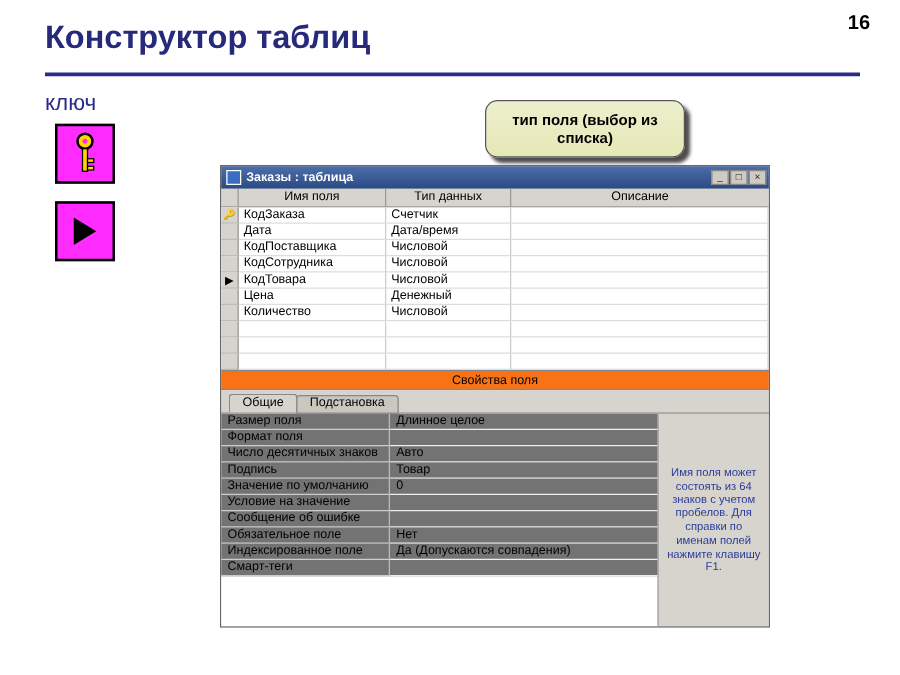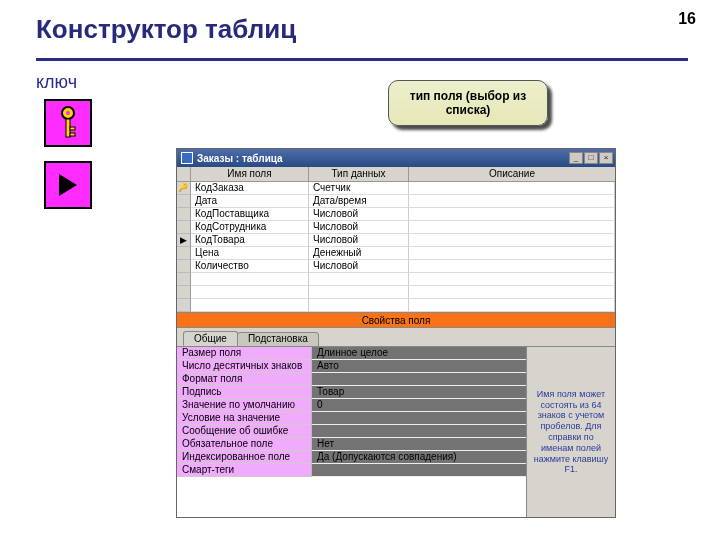--- a/index.html
+++ b/index.html
@@ -11,21 +11,21 @@
   .left-col { position: absolute; left: 18px; top: 72px; width: 140px; }
   .label-key { font-size: 18px; color: #2a2c88; margin-bottom: 6px; margin-left: 18px; }
   .icon-box { width: 48px; height: 48px; background: #ff2cff; border: 2px solid #000; margin: 6px 0 14px 26px; display: flex; align-items: center; justify-content: center; }
   .icon-box svg { display: block; }
   .label-cur { font-size: 18px; color: #2a2c88; margin-left: 2px; }
 
   .callout { position: absolute; background: linear-gradient(#ecefcc,#e6e8b7); border: 1px solid #555; border-radius: 10px; padding: 8px 14px; font-size: 12px; font-weight: bold; text-align: center; color: #000; box-shadow: 4px 4px 3px rgba(0,0,0,.7); }
   .callout1 { top: 80px; left: 388px; width: 160px; }
   .callout2 { top: 228px; left: 400px; width: 164px; }
 
-  .app-window { position: absolute; top: 148px; left: 176px; width: 440px; height: 370px; border: 1px solid #666; background: #d7d4cd; font-family: Tahoma, Arial, sans-serif; font-size: 10px; }
+  .app-window { position: absolute; top: 132px; left: 176px; width: 440px; height: 370px; border: 1px solid #666; background: #d7d4cd; font-family: Tahoma, Arial, sans-serif; font-size: 10px; }
   .title-bar { height: 18px; background: linear-gradient(#4d6ea8,#2a4a84); display: flex; align-items: center; padding: 0 2px 0 4px; color: #fff; }
   .title-bar .title-text { flex: 1; font-weight: bold; font-size: 10px; }
   .win-btns { display: flex; gap: 1px; }
   .win-btn { width: 14px; height: 12px; background: #cfcbc2; border: 1px solid #888; display: flex; align-items: center; justify-content: center; color: #222; font-size: 8px; font-family: Arial; line-height: 1; }
 
   .grid-head { display: flex; height: 15px; background: #d7d4cd; border-bottom: 1px solid #999; }
   .col-ind { width: 14px; border-right: 1px solid #999; }
   .col-name { width: 118px; border-right: 1px solid #999; text-align: center; line-height: 14px; }
   .col-type { width: 100px; border-right: 1px solid #999; text-align: center; line-height: 14px; }
   .col-desc { flex: 1; text-align: center; line-height: 14px; }
@@ -46,21 +46,21 @@
   .tabs { display:flex; padding: 3px 0 0 6px; gap: 0; background: #d7d4cd; height: 18px; }
   .tab { padding: 1px 10px; font-size: 10px; background: #d7d4cd; border: 1px solid #888; border-bottom: 1px solid #d7d4cd; margin-right: -1px; position: relative; border-radius: 3px 3px 0 0; }
   .tab.inactive { background: #cac7bf; border-bottom: 1px solid #888; top: 1px; padding: 0 10px;}
 
   .props-body { display: flex; height: calc(100% - 18px - 15px - 13px*10 - 16px - 18px); border-top: 1px solid #888; }
   .props-left { width: 350px; background: #fff; border-right: 1px solid #888; }
   .props-right { flex: 1; background: #d7d4cd; display: flex; align-items: center; justify-content: center; padding: 6px; }
   .hint-text { font-size: 9px; color: #2a3b9a; text-align: center; line-height: 1.2; }
 
   .prop-row { display: flex; height: 13px; }
-  .prop-label { width: 135px; background: #f0abfc; border-right: 1px solid #bbb; border-bottom: 1px solid #ccc; padding: 0 5px; line-height: 12px; }
+  .prop-label { width: 135px; background: #737373; border-right: 1px solid #bbb; border-bottom: 1px solid #ccc; padding: 0 5px; line-height: 12px; }
   .prop-value { flex: 1; background: #737373; border-bottom: 1px solid #eee; padding: 0 5px; line-height: 12px; }
 </style>
 </head>
 <body>
 
 <div class="slide-title">Конструктор таблиц</div>
 <div class="slide-number">16</div>
 <div class="title-underline"></div>
 
 <div class="left-col">
@@ -176,26 +176,26 @@
     <div class="tab inactive">Подстановка</div>
   </div>
 
   <div class="props-body">
     <div class="props-left" id="props-left">
         <div class="prop-row">
           <div class="prop-label">Размер поля</div>
           <div class="prop-value">Длинное целое</div>
         </div>
         <div class="prop-row">
+          <div class="prop-label">Формат поля</div>
+          <div class="prop-value"></div>
+        </div>
+        <div class="prop-row">
           <div class="prop-label">Число десятичных знаков</div>
           <div class="prop-value">Авто</div>
-        </div>
-        <div class="prop-row">
-          <div class="prop-label">Формат поля</div>
-          <div class="prop-value"></div>
         </div>
         <div class="prop-row">
           <div class="prop-label">Подпись</div>
           <div class="prop-value">Товар</div>
         </div>
         <div class="prop-row">
           <div class="prop-label">Значение по умолчанию</div>
           <div class="prop-value">0</div>
         </div>
         <div class="prop-row">

